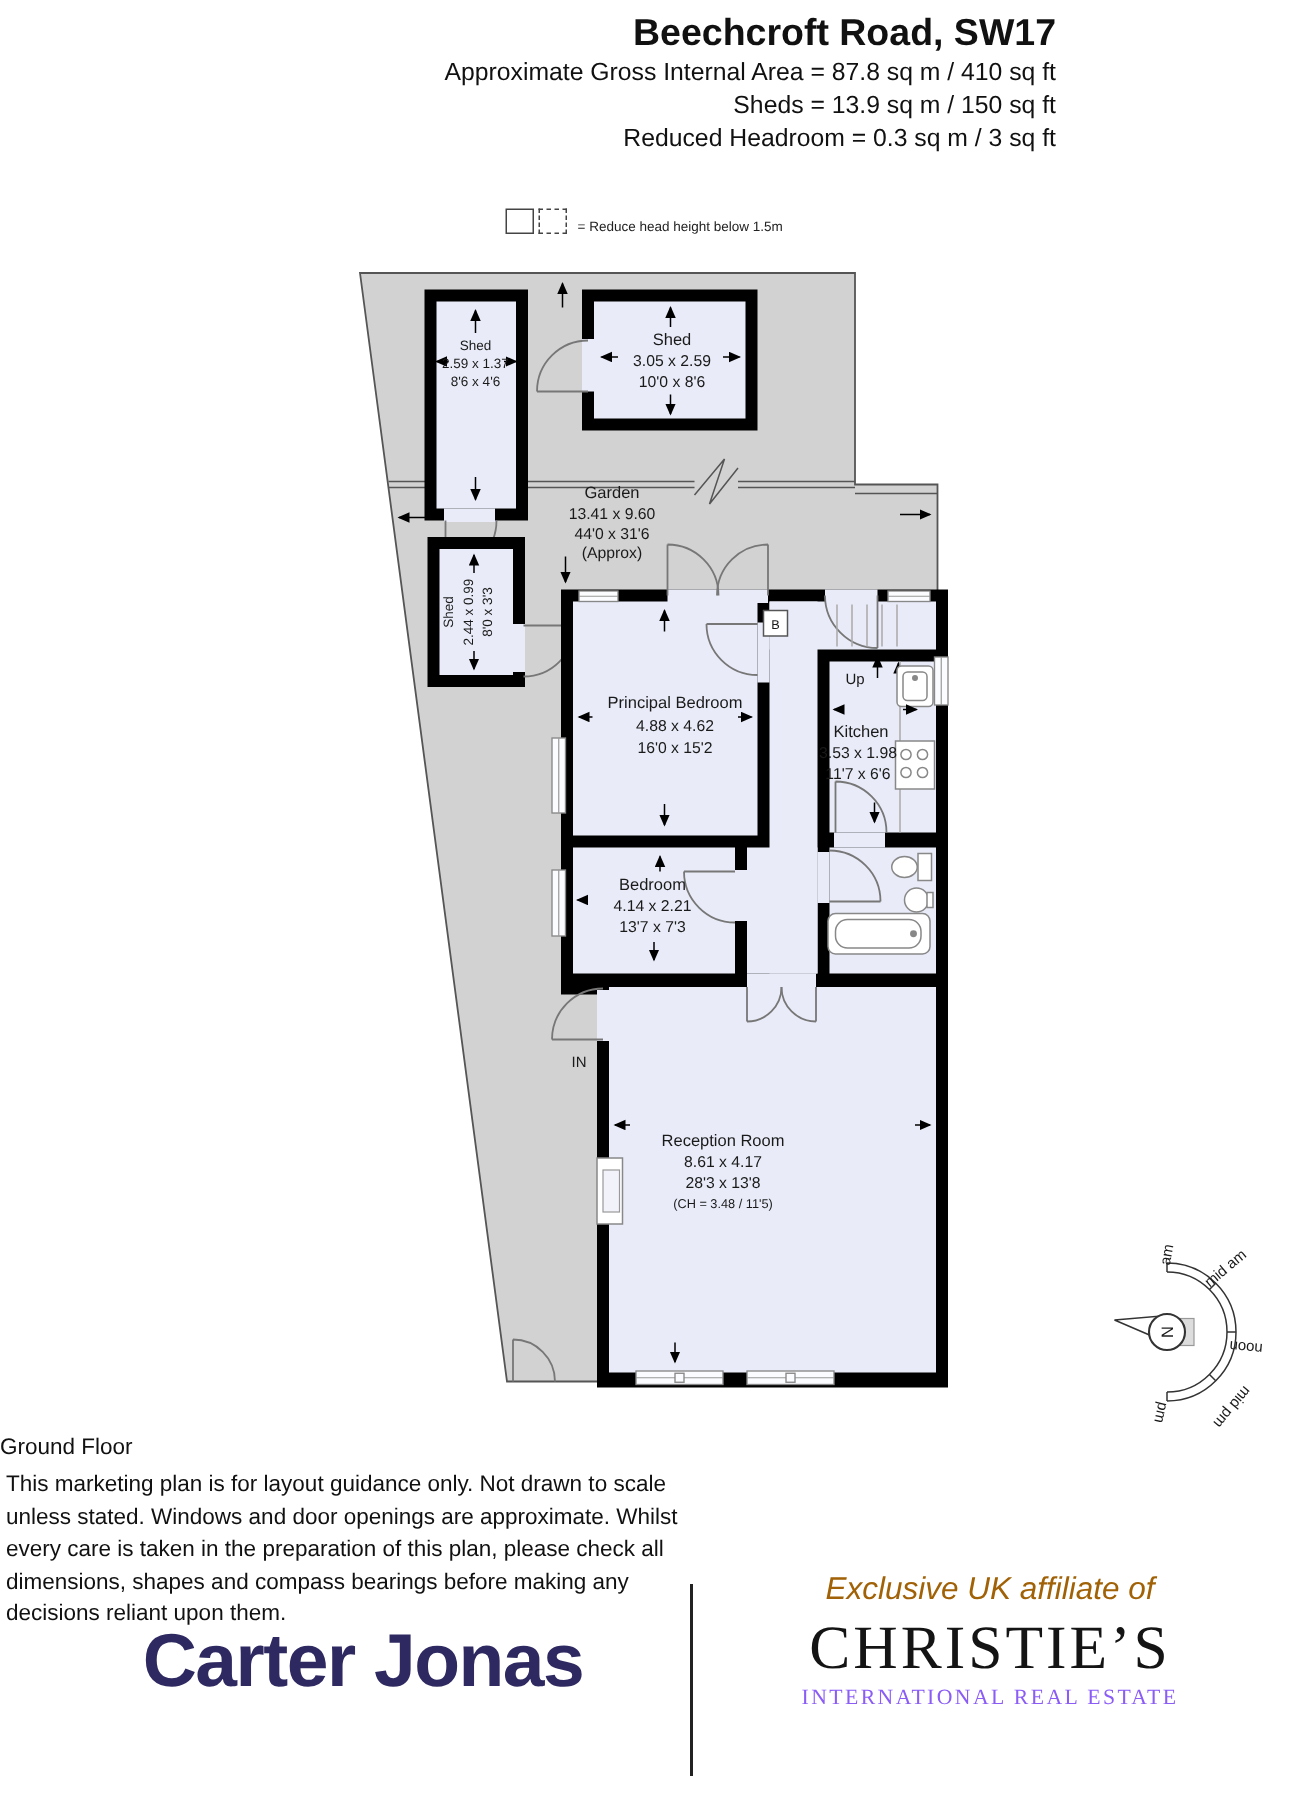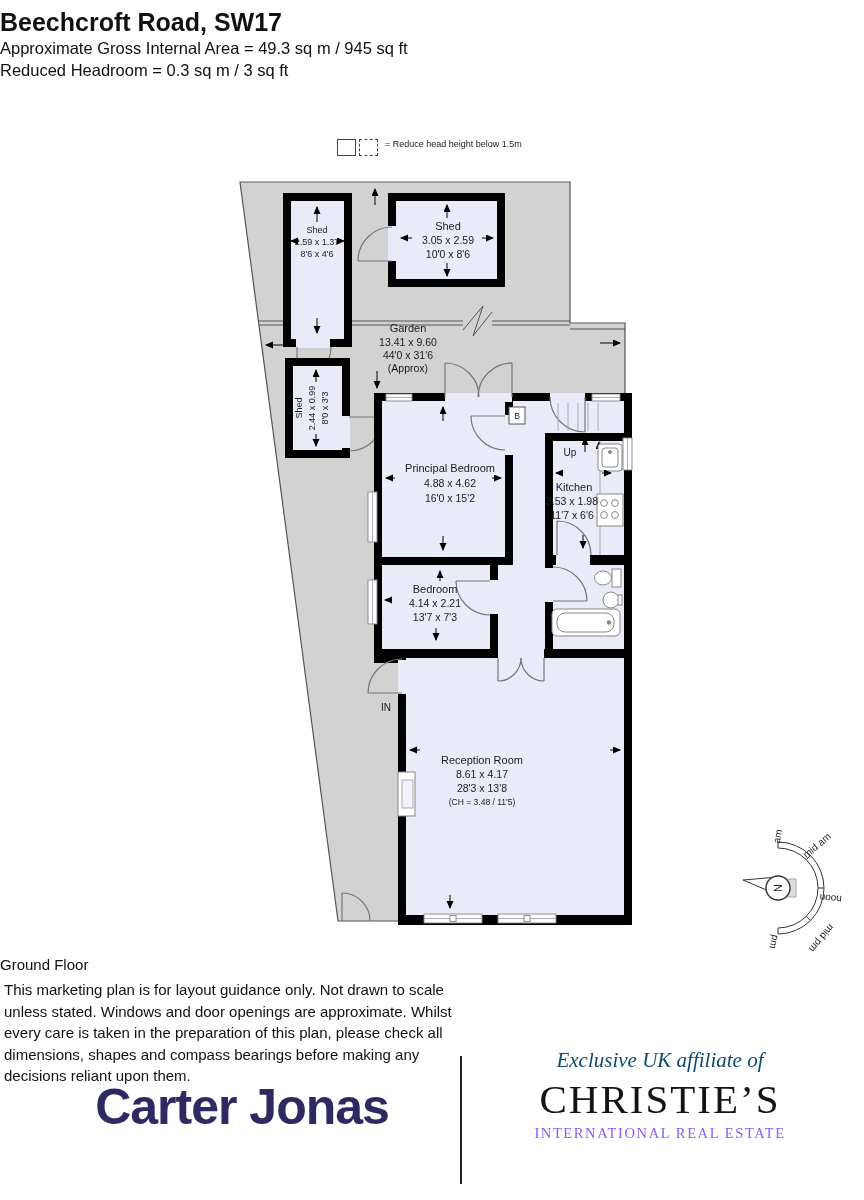--- a/index.html
+++ b/index.html
@@ -1,22 +1,22 @@
 <!DOCTYPE html>
 <html><head>
 <meta charset="utf-8">
 <style>
   html,body{margin:0;padding:0;background:#fff;}
   #page{position:relative;width:864px;height:1200px;background:#fff;overflow:hidden;
         font-family:"Liberation Sans",sans-serif;color:#111;}
   
-  #header{position:absolute;top:8px;left:0;width:704px;text-align:left;}
+  #header{position:absolute;top:8px;left:0;width:704px;text-align:right;}
   #header h1{margin:0;font-size:25px;font-weight:bold;letter-spacing:0;}
   #header .aline{font-size:16.5px;line-height:22px;}
-  #legend{position:absolute;top:139px;left:337px;display:flex;align-items:flex-start;}
+  #legend{position:absolute;top:139px;left:337px;display:flex;align-items:flex-end;}
   .lg-box{width:17px;height:15px;border:1.2px solid #444;margin-right:3px;background:#fff;}
   .lg-box.dash{border-style:dashed;}
   #legend .lg-text{font-size:9px;margin-left:4px;color:#222;}
   
   svg{position:absolute;top:0;left:0;}
   .t-name{font:11px "Liberation Sans",sans-serif;fill:#1a1a1a;}
   .t-dim{font:10.5px "Liberation Sans",sans-serif;fill:#1a1a1a;}
   .t-sm{font:9px "Liberation Sans",sans-serif;fill:#1a1a1a;}
   .t-ch{font:8.5px "Liberation Sans",sans-serif;fill:#1a1a1a;}
   .t-tag{font:10px "Liberation Sans",sans-serif;fill:#1a1a1a;}
@@ -24,21 +24,21 @@
   .dim{stroke:#000;stroke-width:1;}
   .win{fill:#fbfcff;stroke:#888;stroke-width:0.9;}
   .winline{stroke:#999;stroke-width:0.8;}
   
   #floor-label{position:absolute;top:956px;left:0;width:580px;font-size:15px;}
   #disclaimer{position:absolute;top:979px;left:4px;width:466px;font-size:15px;line-height:21.5px;}
   #brand-left{position:absolute;top:1078px;left:52px;width:380px;text-align:center;
               font-size:50px;font-weight:bold;letter-spacing:-1px;}
   #brand-divider{position:absolute;top:1056px;left:460px;width:2px;height:128px;background:#222;}
   #brand-right{position:absolute;top:1048px;left:480px;width:360px;text-align:center;}
-  #affiliate-line{font-family:Liberation Serif, serif;font-style:italic;font-size:21px;color:#0c4a6e;}
+  #affiliate-line{font-family:Liberation Sans, sans-serif;font-style:italic;font-size:21px;color:#a16207;}
   #affiliate-name{font-family:"Liberation Serif",serif;font-size:41px;color:#141414;
                   letter-spacing:2px;margin-top:2px;}
   #affiliate-sub{font-family:"Liberation Serif",serif;font-size:14.5px;color:#8b5cf6;
                  letter-spacing:1.6px;margin-top:2px;}
 </style>
 </head>
 <body>
 
 <div id="page">
 
@@ -278,21 +278,22 @@
       <text class="t-tag" transform="translate(3,-51) rotate(-80)" text-anchor="middle">am</text>
       <text class="t-tag" transform="translate(41,-40) rotate(-40)" text-anchor="middle">mid am</text>
       <text class="t-tag" transform="translate(53,7) rotate(185)" text-anchor="middle">noon</text>
       <text class="t-tag" transform="translate(41,48) rotate(130)" text-anchor="middle">mid pm</text>
       <text class="t-tag" transform="translate(-7,53) rotate(103)" text-anchor="middle">pm</text>
     </g>
   </svg>
 
   <div id="header">
     <h1>Beechcroft Road, SW17</h1>
-    <div class="aline">Approximate Gross Internal Area = 49.3 sq m / 945 sq ft</div>
+    <div class="aline">Approximate Gross Internal Area = 87.8 sq m / 410 sq ft</div>
+    <div class="aline">Sheds = 13.9 sq m / 150 sq ft</div>
     <div class="aline">Reduced Headroom = 0.3 sq m / 3 sq ft</div>
   </div>
   <div id="legend">
     <span class="lg-box"></span>
     <span class="lg-box dash"></span>
     <span class="lg-text">= Reduce head height below 1.5m</span>
   </div>
 
   <div id="floor-label">Ground Floor</div>
   <div id="brand-left" style="color:#2e2a61;">Carter Jonas</div>

